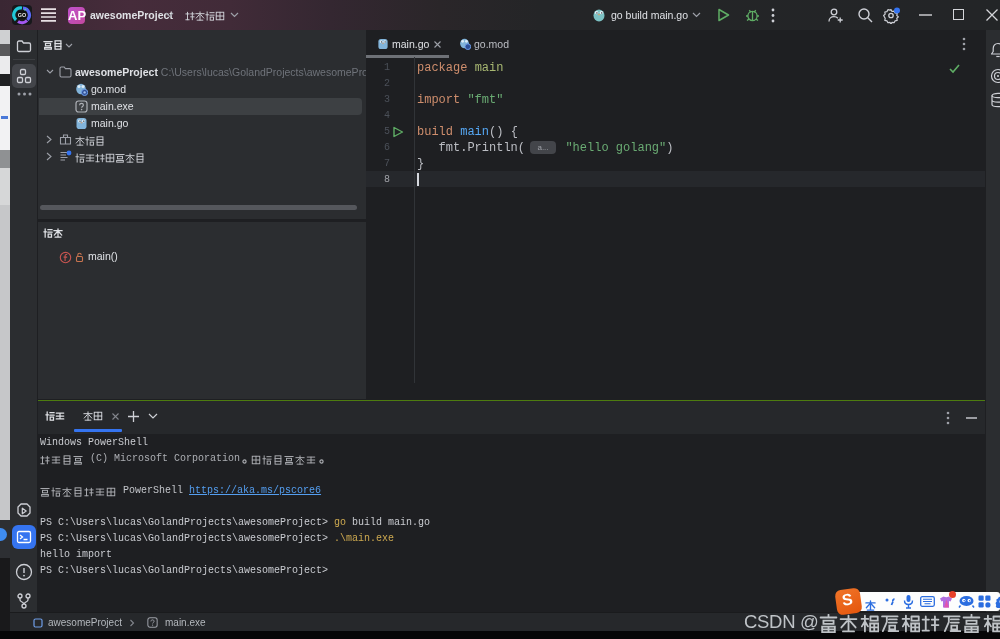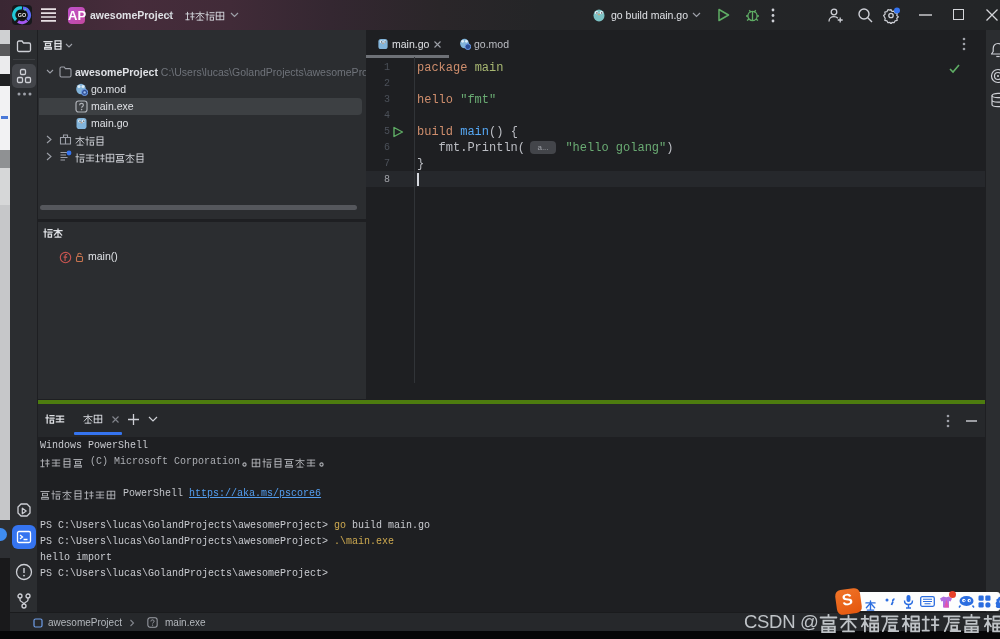--- a/index.html
+++ b/index.html
@@ -16,21 +16,21 @@
 
 #abar{position:absolute;left:10px;top:30px;width:28px;height:582px;background:#2b2d30;border-right:1px solid #1e1f22}
 
 #ppanel{position:absolute;left:38px;top:30px;width:328px;height:189px;background:#2b2d30}
 #spanel{position:absolute;left:38px;top:222px;width:328px;height:177px;background:#2b2d30}
 #psep{position:absolute;left:38px;top:219px;width:328px;height:3px;background:#1e1f22}
 
 #editor{position:absolute;left:366px;top:30px;width:619px;height:370px;background:#1e1f22}
 #rstrip{position:absolute;left:985px;top:30px;width:15px;height:582px;background:#2b2d30;border-left:1px solid #1e1f22}
 
-#term{position:absolute;left:38px;top:400px;width:947px;height:212px;background:#1e1f22;border-top:4px solid #4d7c0f}
+#term{position:absolute;left:38px;top:400px;width:947px;height:212px;background:#1e1f22;border-top:1px solid #4d7c0f}
 #termhead{position:absolute;left:0;top:0;width:947px;height:33px;background:#26282b}
 
 #sbar{position:absolute;left:10px;top:612px;width:990px;height:19px;background:#26282b;border-top:1px solid #1a1b1d}
 #bstrip{position:absolute;left:0;top:631px;width:1000px;height:8px;background:#060607}
 .row{position:absolute;white-space:nowrap}
 .dim{color:#6f737a}
 </style></head><body>
 <svg width="0" height="0" style="position:absolute">
 <defs>
 <symbol id="h1" viewBox="0 0 12 12">
@@ -345,21 +345,21 @@
     <div class="abs" style="left:48px;top:27px;width:1px;height:326px;background:#313438"></div>
 
     <svg class="abs" style="left:26px;top:96px" width="12" height="12" viewBox="0 0 12 12">
         <path d="M2 1.5L10.5 6L2 10.5Z" fill="none" stroke="#5fad65" stroke-width="1.4" stroke-linejoin="round"></path>
       </svg>
 
     <div class="abs" style="left:51px;top:143px;width:1.5px;height:13px;background:#d5d8de"></div>
 
     <div class="abs mono" style="left:51px;top:30px;font-size:12px;line-height:16px;white-space:pre;color:#bcbec4"><span style="color:#cf8e6d">package</span> <span style="color:#a8b872">main</span>
 
-<span style="color:#cf8e6d">hello</span> <span style="color:#6aab73">"fmt"</span>
+<span style="color:#cf8e6d">import</span> <span style="color:#6aab73">"fmt"</span>
 
 <span style="color:#cf8e6d">build</span> <span style="color:#56a8f5">main</span>() {
    fmt.Println( <span style="display:inline-block;width:26px"></span> <span style="color:#6aab73">"hello golang"</span>)
 }</div>
 
     <div class="abs" style="left:164px;top:111px;width:26px;height:13px;background:#43454a;border-radius:4px;color:#9fa2a8;font-size:8px;line-height:13px;text-align:center">a...</div>
 
     <svg class="abs" style="left:582px;top:32px" width="13" height="13" viewBox="0 0 13 13">
         <path d="M2 7l3 3 6-7" fill="none" stroke="#5fad65" stroke-width="1.6"></path>
       </svg>

